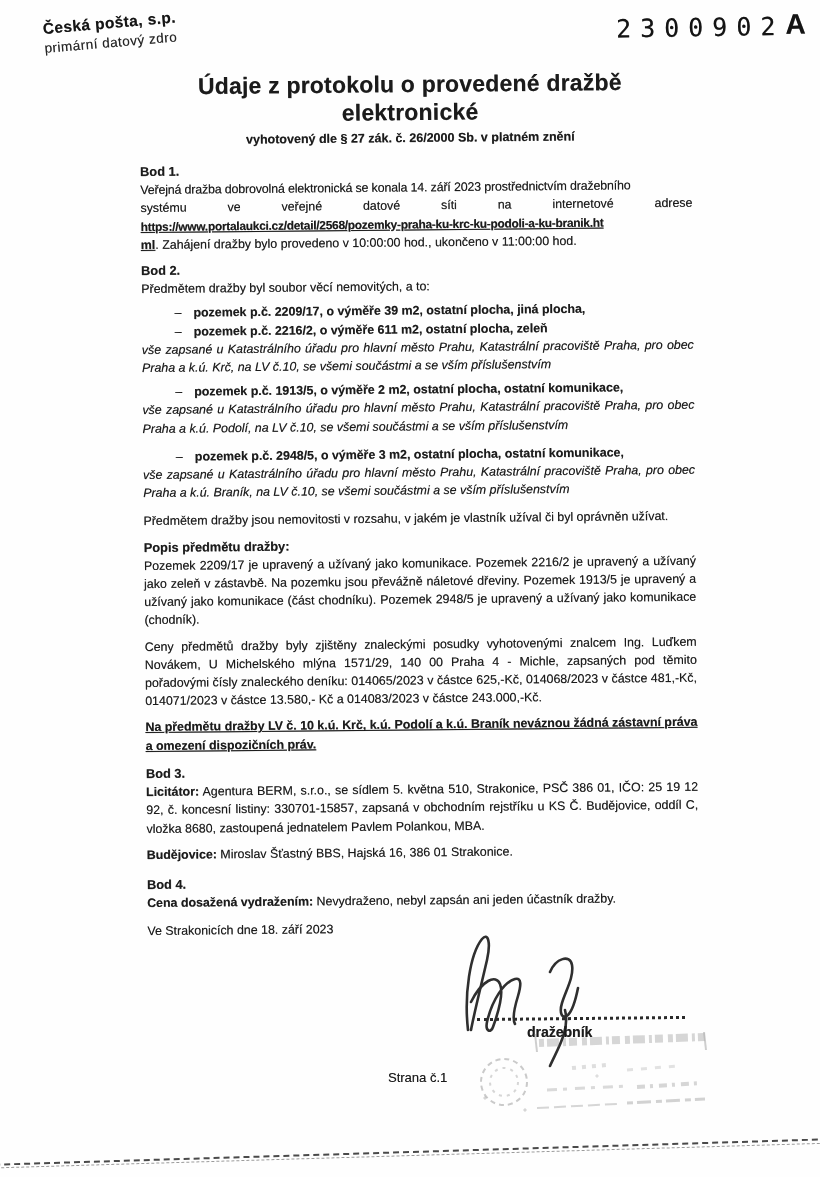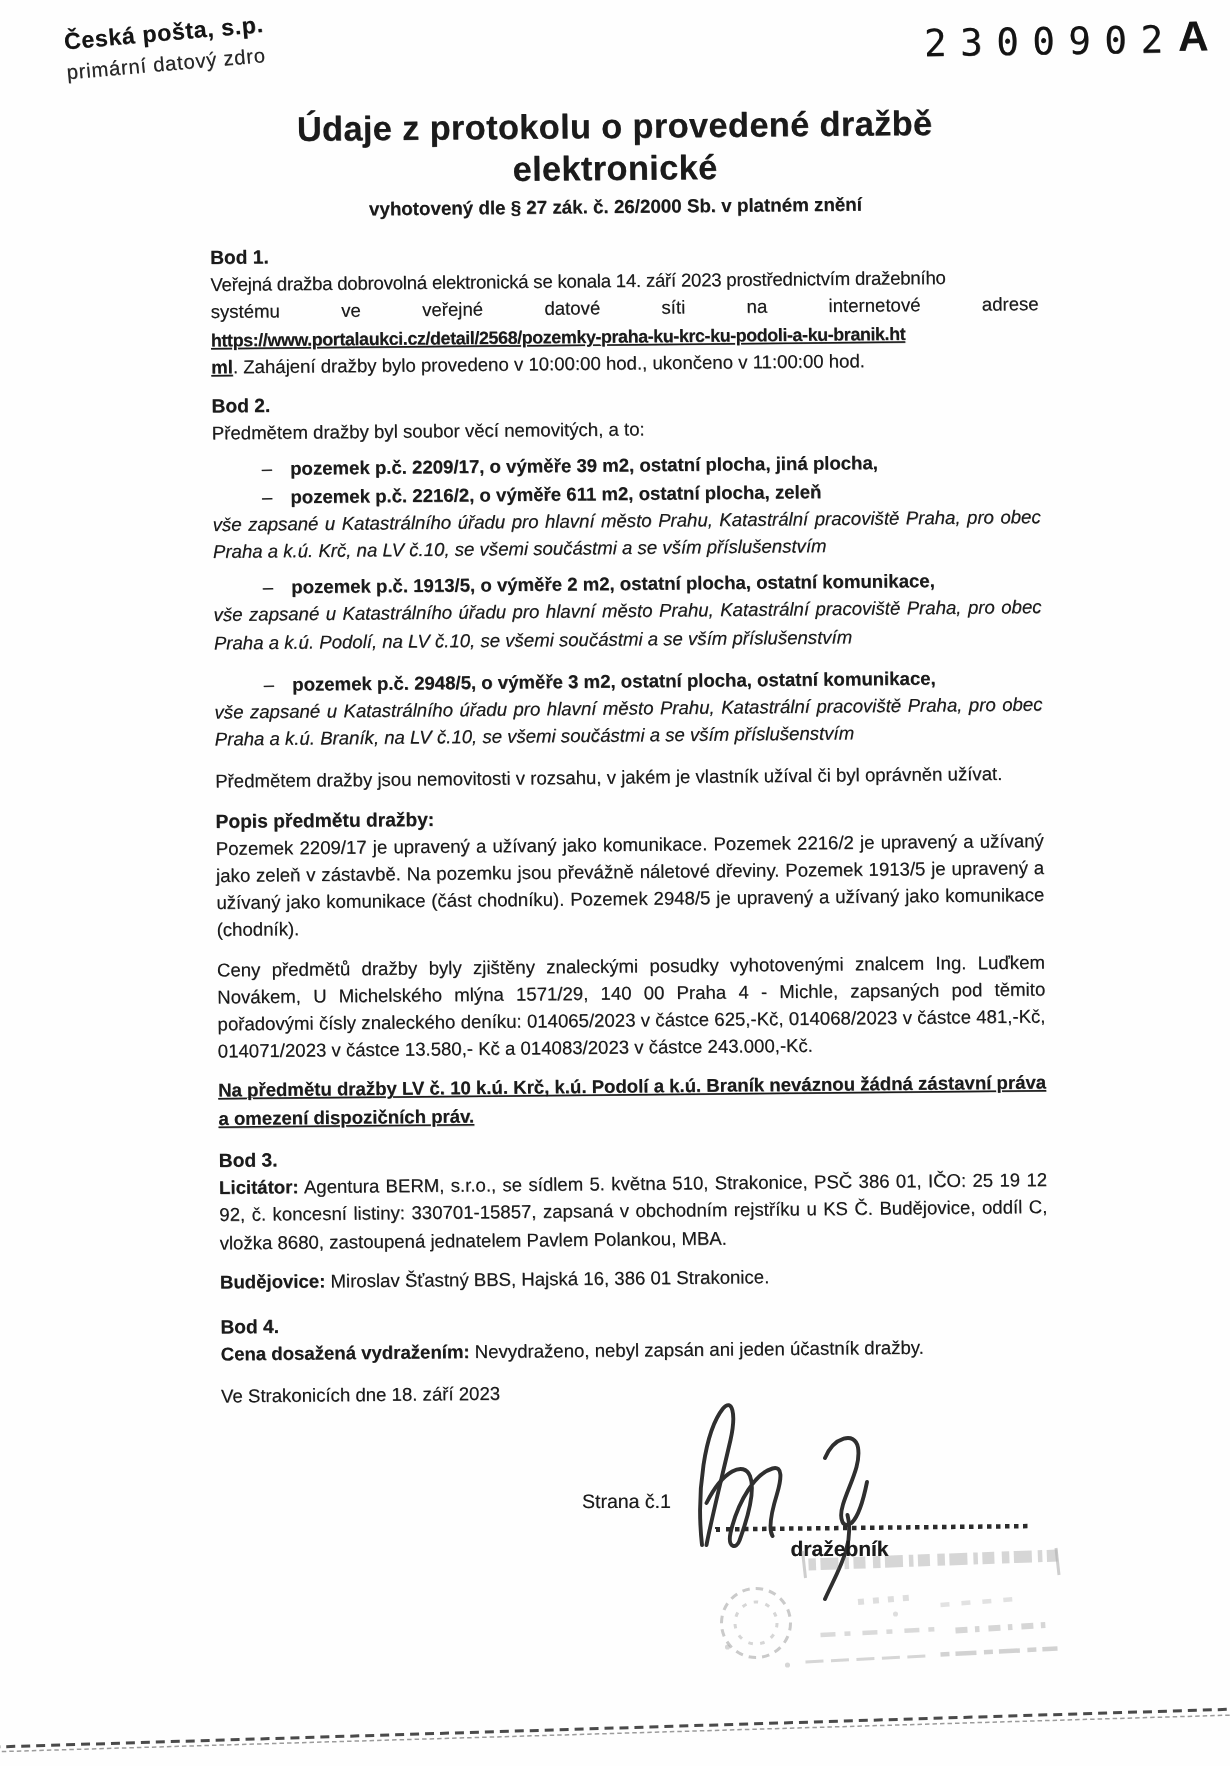--- a/index.html
+++ b/index.html
@@ -39,21 +39,21 @@
   .spread{text-align-last:justify;}
   .urlline{font-size:11.9px;letter-spacing:-0.25px;white-space:nowrap;text-align:left;}
   .item{padding-left:33px;font-weight:700;text-align:left;white-space:nowrap;}
   .dash{display:inline-block;width:19px;font-weight:400;}
   .mb6{margin-bottom:6px;}.mb8{margin-bottom:8px;}.mb10{margin-bottom:10px;}.mb12{margin-bottom:12px;}
 
   
   .sig-svg{position:absolute;left:452px;top:930px;}
   .dotline{position:absolute;left:477px;top:1017px;width:208px;border-top:3px dotted #2b2b2b;transform:rotate(-0.6deg);}
   .sig-label{position:absolute;left:527px;top:1024px;font-weight:700;font-size:14px;}
-  .pagenum{position:absolute;left:388px;top:993px;font-size:13px;}
+  .pagenum{position:absolute;left:388px;top:1070px;font-size:13px;}
   .stamp-faint{position:absolute;left:477px;top:1030px;opacity:.62;}
 
   
   .edge1{position:absolute;left:-6px;top:1151px;width:834px;border-top:2px dashed #4a4a4a;transform:rotate(-1.75deg);}
   .edge2{position:absolute;left:-4px;top:1155px;width:834px;border-top:1px dashed #9b9b9b;transform:rotate(-1.7deg);}
 </style>
 </head>
 <body>
 
 <div class="page ink">

